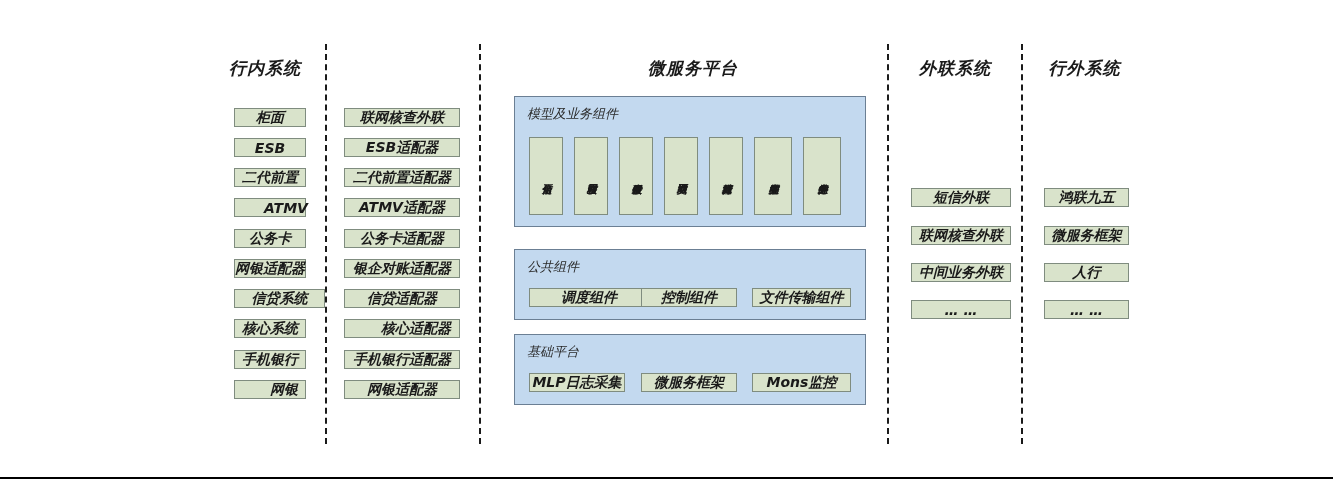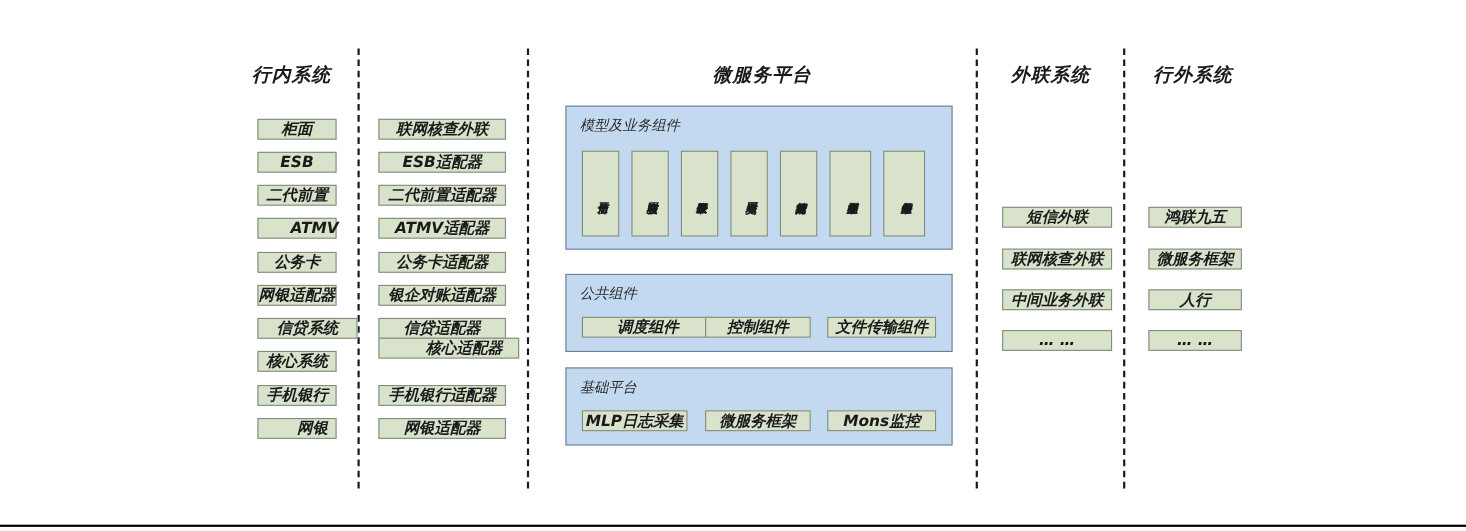--- a/index.html
+++ b/index.html
@@ -124,21 +124,21 @@
   <div class="gbox" style="left:234px; top:350px; width:72px; height:19px;">手机银行</div>
   <div class="gbox" style="left:234px; top:380px; width:72px; height:19px;padding-left:28px;">网银</div>
 
   <div class="gbox" style="left:344px; top:108px; width:116px; height:19px;">联网核查外联</div>
   <div class="gbox" style="left:344px; top:138px; width:116px; height:19px;">ESB适配器</div>
   <div class="gbox" style="left:344px; top:168px; width:116px; height:19px;">二代前置适配器</div>
   <div class="gbox" style="left:344px; top:198px; width:116px; height:19px;">ATMV适配器</div>
   <div class="gbox" style="left:344px; top:229px; width:116px; height:19px;">公务卡适配器</div>
   <div class="gbox" style="left:344px; top:259px; width:116px; height:19px;">银企对账适配器</div>
   <div class="gbox" style="left:344px; top:289px; width:116px; height:19px;">信贷适配器</div>
-  <div class="gbox" style="left:344px; top:307px; width:128px; height:19px;padding-left:28px;">核心适配器</div>
+  <div class="gbox" style="left:344px; top:319px; width:116px; height:19px;padding-left:28px;">核心适配器</div>
   <div class="gbox" style="left:344px; top:350px; width:116px; height:19px;">手机银行适配器</div>
   <div class="gbox" style="left:344px; top:380px; width:116px; height:19px;">网银适配器</div>
 
   <div class="panel" style="left:514px; top:96px; width:352px; height:131px;">
     <div class="panel-title">模型及业务组件</div>
   </div>
   <div class="vbox" style="left:529px; top:137px; width:34px; height:78px;">
     <span>短信平台</span>
   </div>
   <div class="vbox" style="left:574px; top:137px; width:34px; height:78px;">

